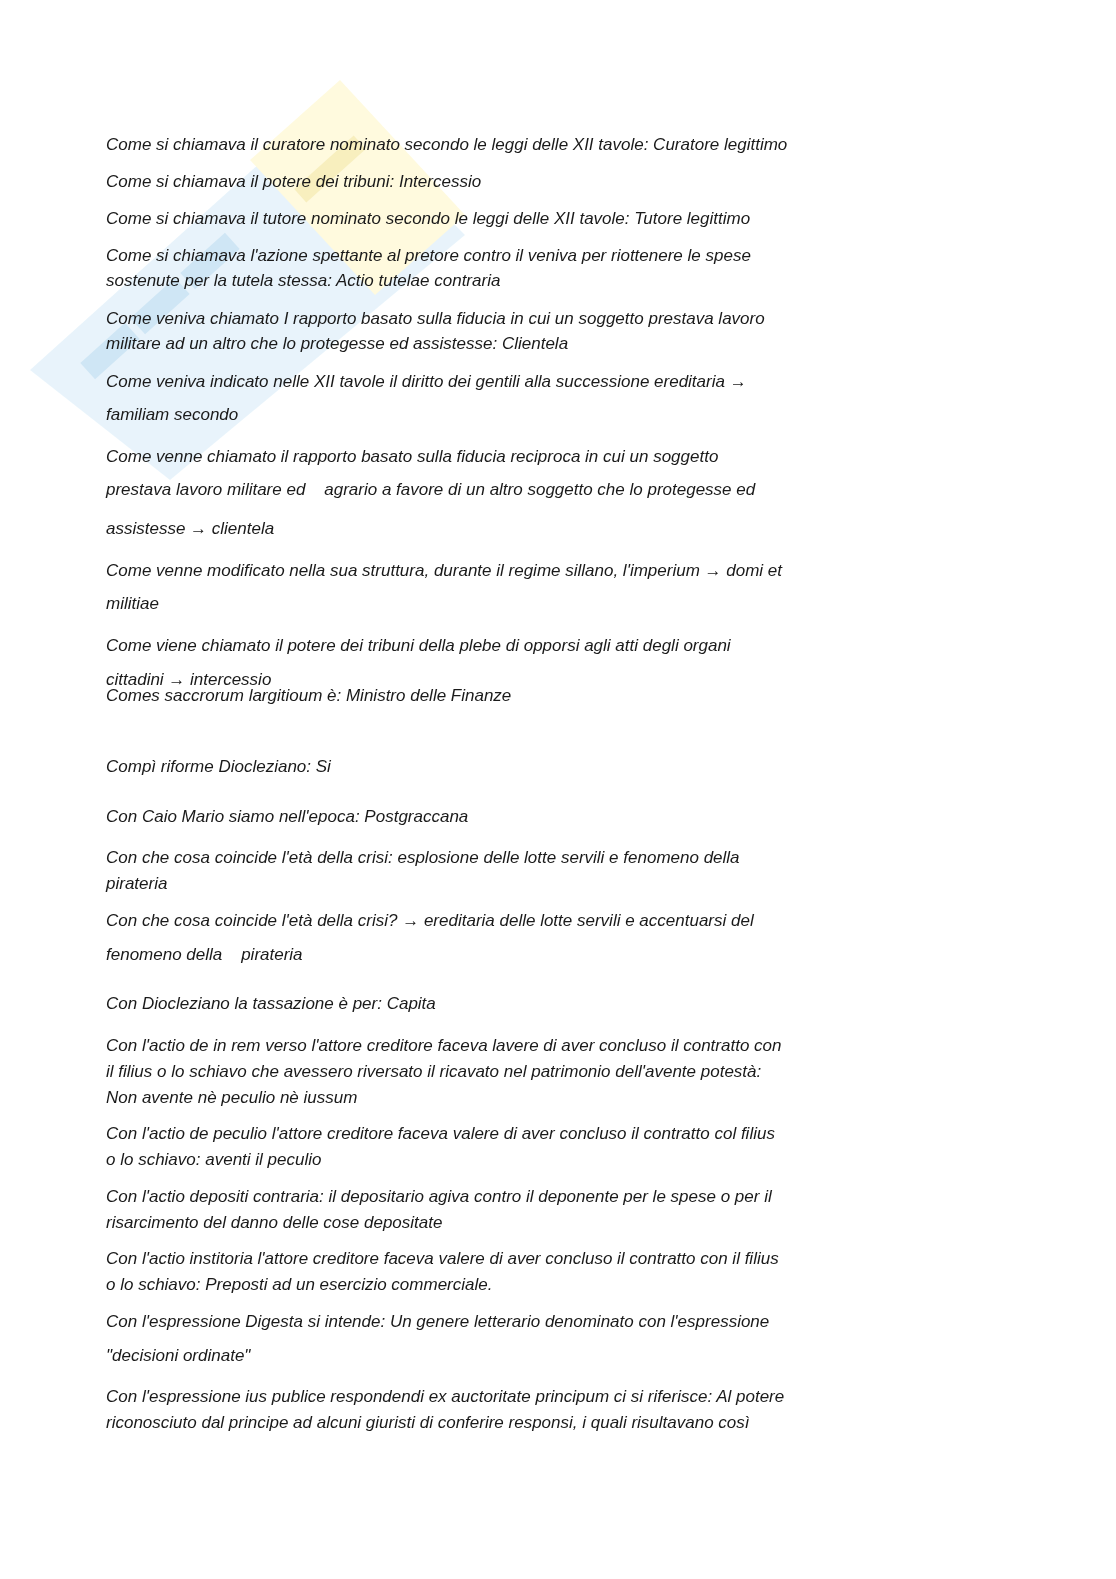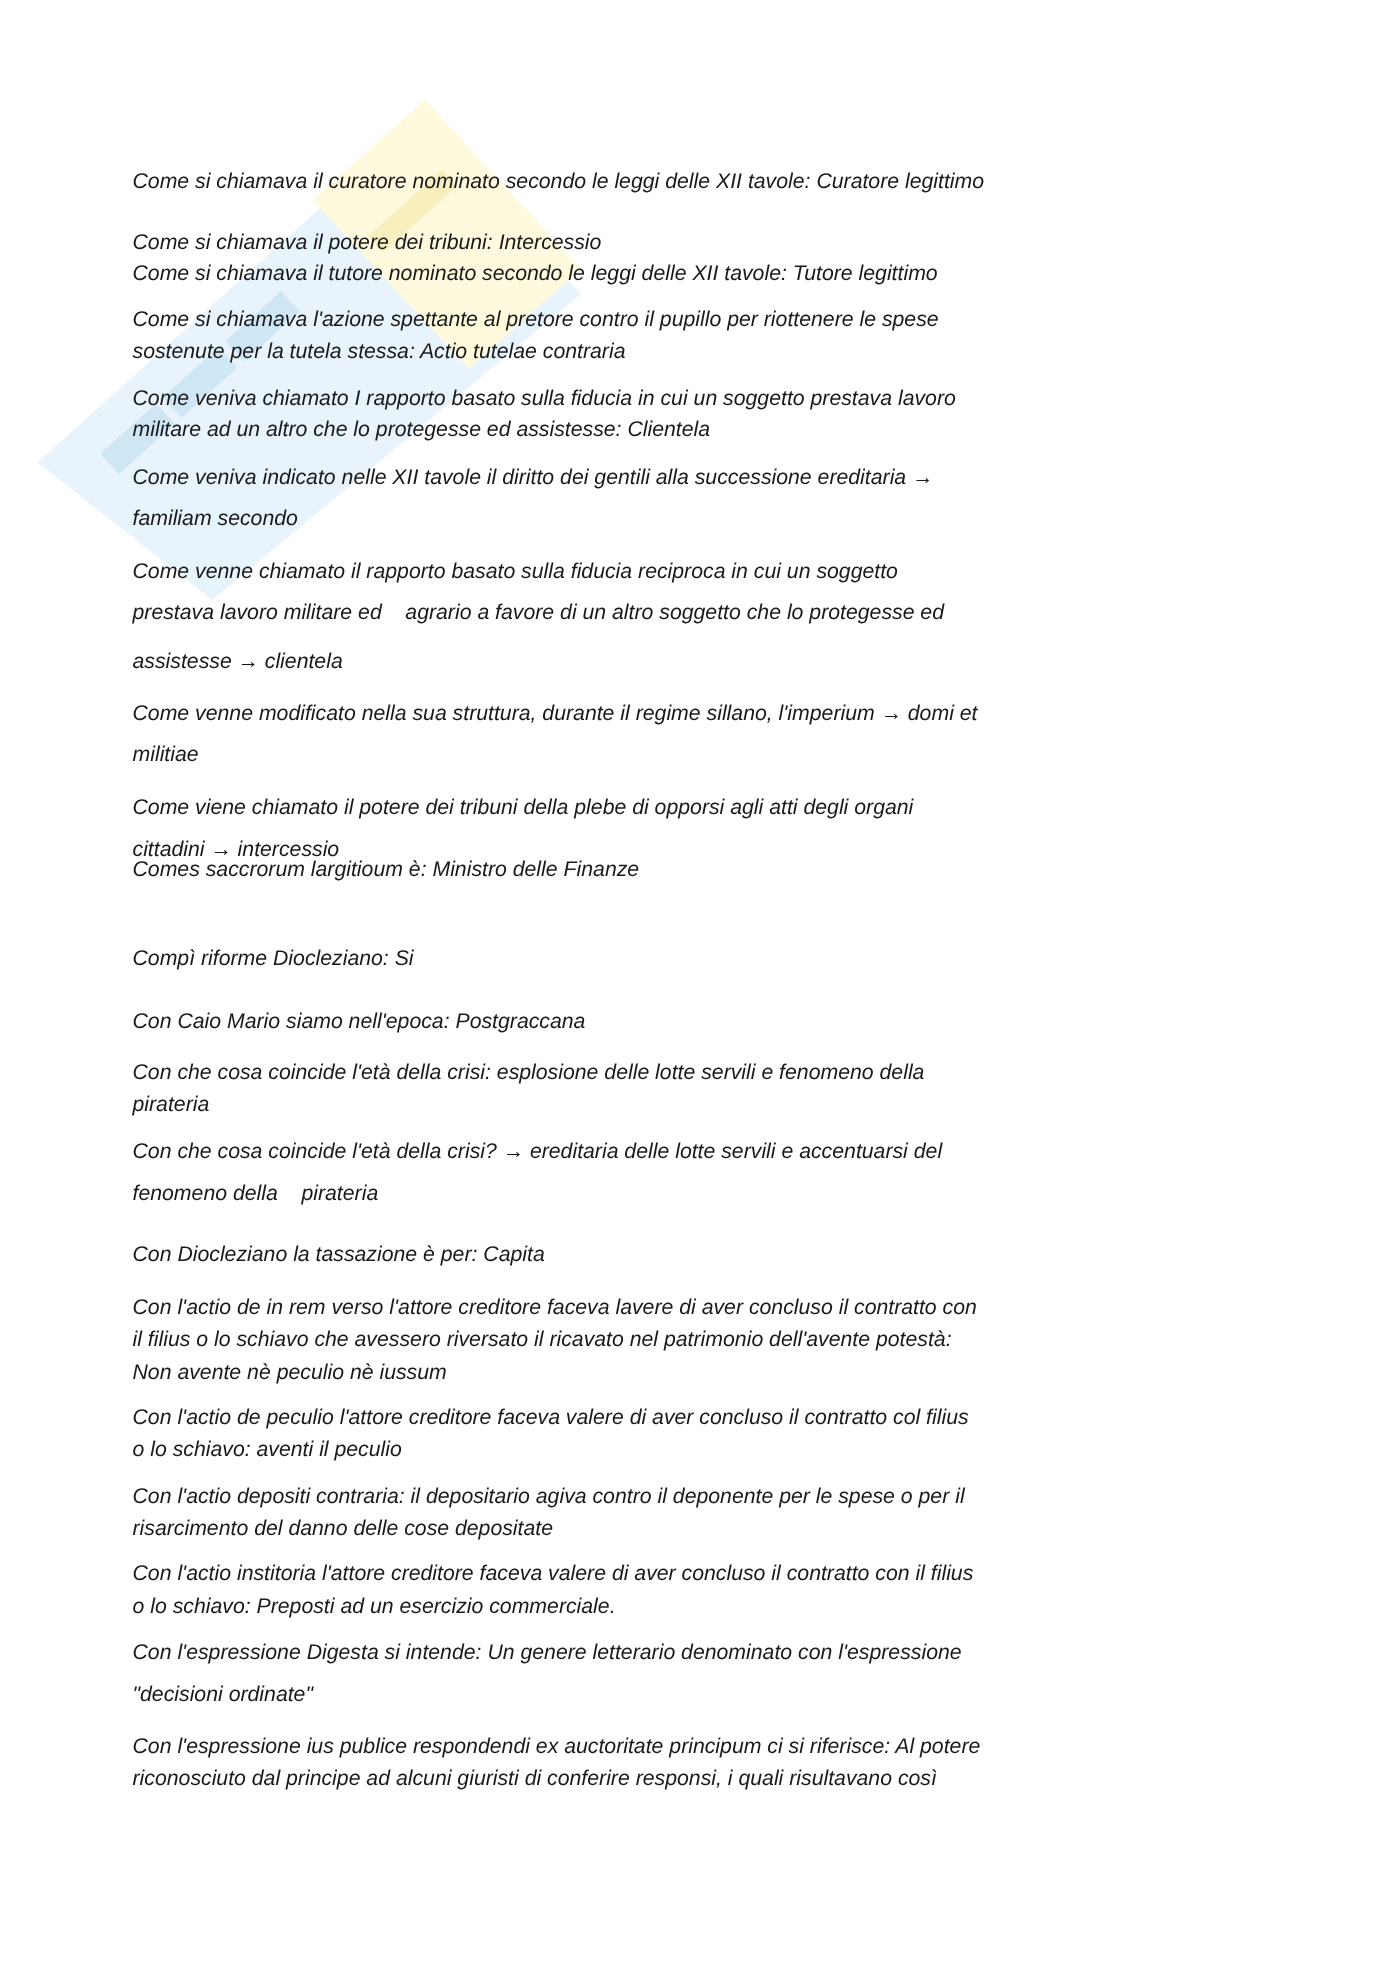--- a/index.html
+++ b/index.html
@@ -23,23 +23,23 @@
       <rect x="160" y="210" width="60" height="22" transform="rotate(-42 190 221)"></rect>
     </g>
     <g fill="#f3e28a">
       <rect x="270" y="120" width="80" height="18" transform="rotate(-42 310 129)"></rect>
     </g>
   </g>
 </svg>
 
 <div class="page">
   <div class="line" style="top:132px">Come si chiamava il curatore nominato secondo le leggi delle XII tavole: Curatore legittimo</div>
-  <div class="line" style="top:181px">Come si chiamava il potere dei tribuni: Intercessio</div>
+  <div class="line" style="top:169px">Come si chiamava il potere dei tribuni: Intercessio</div>
   <div class="line" style="top:206px">Come si chiamava il tutore nominato secondo le leggi delle XII tavole: Tutore legittimo</div>
-  <div class="line" style="top:243px">Come si chiamava l'azione spettante al pretore contro il pupillo per riottenere le spese</div>
+  <div class="line" style="top:243px">Come si chiamava l'azione spettante al pretore contro il veniva per riottenere le spese</div>
   <div class="line" style="top:268px">sostenute per la tutela stessa: Actio tutelae contraria</div>
   <div class="line" style="top:306px">Come veniva chiamato I rapporto basato sulla fiducia in cui un soggetto prestava lavoro</div>
   <div class="line" style="top:331px">militare ad un altro che lo protegesse ed assistesse: Clientela</div>
   <div class="line" style="top:369px">Come veniva indicato nelle XII tavole il diritto dei gentili alla successione ereditaria →</div>
   <div class="line" style="top:402px">familiam secondo</div>
   <div class="line" style="top:444px">Come venne chiamato il rapporto basato sulla fiducia reciproca in cui un soggetto</div>
   <div class="line" style="top:477px; white-space:pre">prestava lavoro militare ed    agrario a favore di un altro soggetto che lo protegesse ed</div>
   <div class="line" style="top:516px">assistesse → clientela</div>
   <div class="line" style="top:558px">Come venne modificato nella sua struttura, durante il regime sillano, l'imperium → domi et</div>
   <div class="line" style="top:591px">militiae</div>

